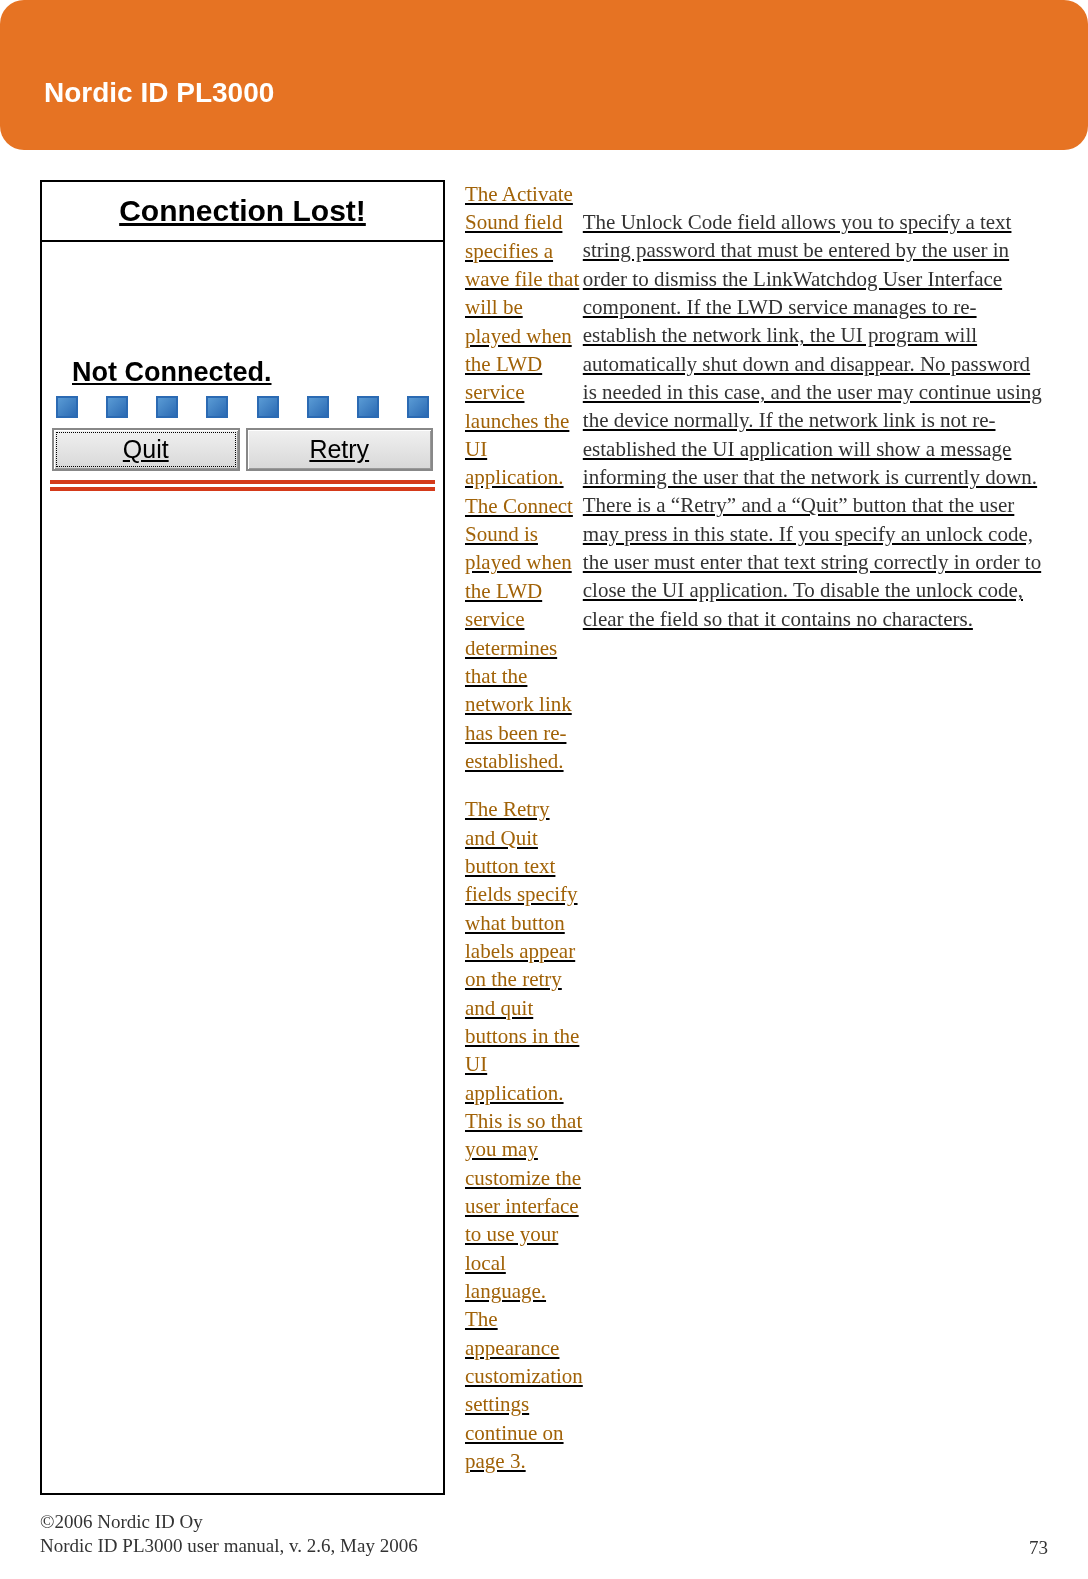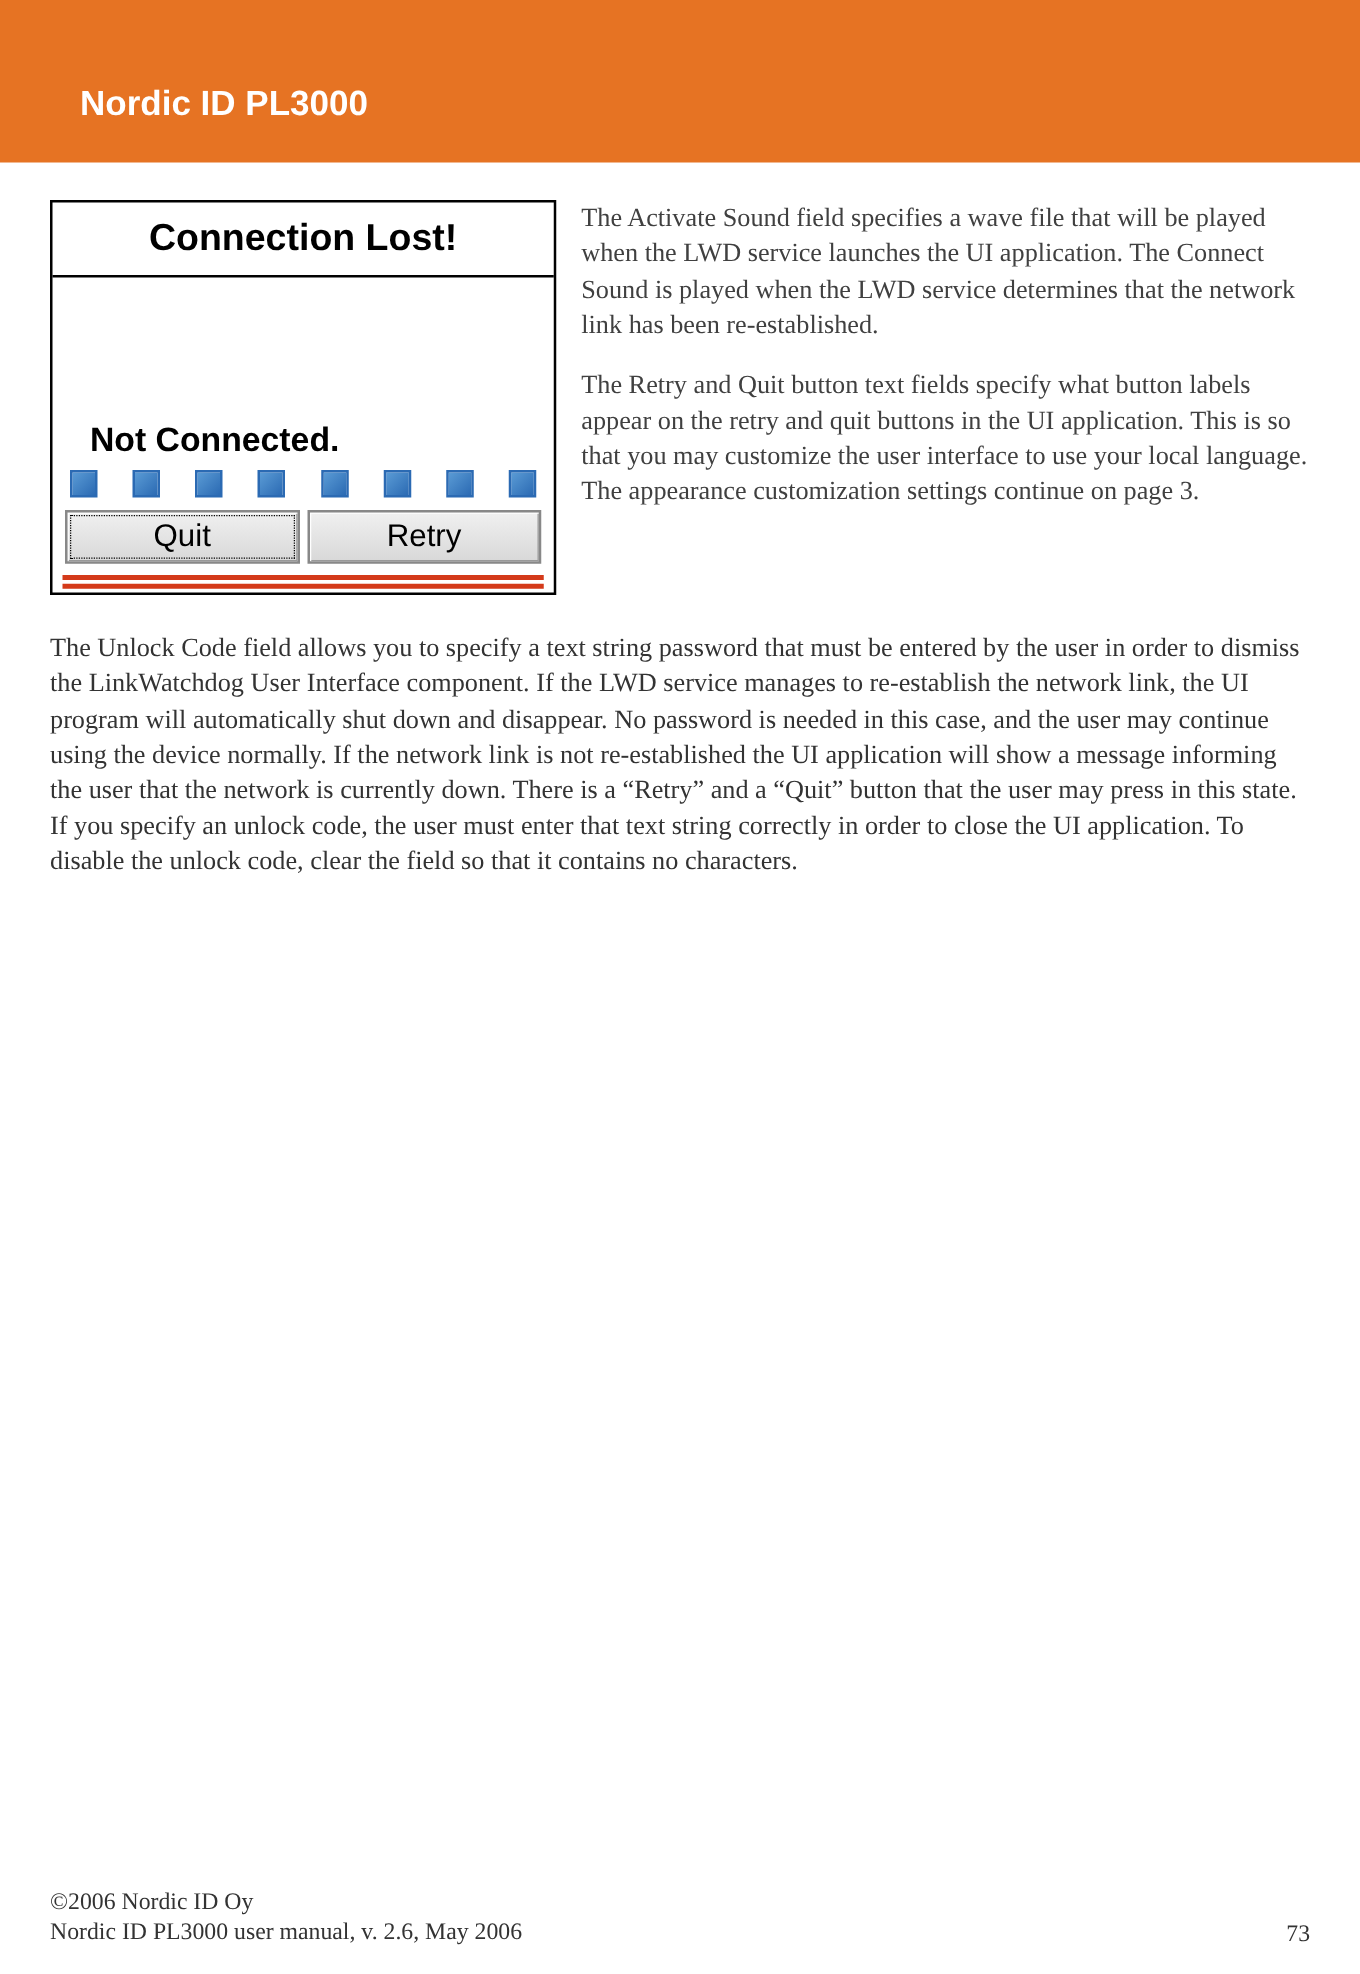--- a/index.html
+++ b/index.html
@@ -5,25 +5,26 @@
   * { margin: 0; padding: 0; box-sizing: border-box; }
   body {
     width: 1088px;
     height: 1579px;
     background: #ffffff;
     font-family: 'Times New Roman', Times, serif;
     position: relative;
   }
   .header {
     background: #e67323;
-    height: 130px;
+    height: 150px;
     display: flex;
     align-items: center;
     justify-content: space-between;
-    padding: 0 64px;
+    padding: 0 44px;
+    border-radius: 24px;
   }
   .header-title {
     color: #ffffff;
     font-family: Arial, Helvetica, sans-serif;
     font-weight: bold;
     font-size: 28px;
     margin-top: 35px;
   }
   .logo {
     display: flex;
@@ -38,21 +39,21 @@
     letter-spacing: 1px;
   }
   .logo-icon {
     position: relative;
     width: 50px;
     height: 50px;
   }
   .content {
     padding: 30px 40px 0 40px;
     display: flex;
-    flex-direction: column;
+    text-decoration: underline;
   }
   .top-section {
     display: flex;
     gap: 20px;
   }
   .dialog-box {
     border: 2px solid #000000;
     width: 405px;
     background: #ffffff;
     flex-shrink: 0;
@@ -112,21 +113,21 @@
     outline-offset: -5px;
   }
   .redlines {
     height: 4px;
     background: #d43a1a;
     margin: 3px 8px;
   }
   .side-text {
     font-size: 21px;
     line-height: 1.35;
-    color: #404040;
+    color: #a16207;
   }
   .side-text p { margin-bottom: 20px; }
   .full-text {
     font-size: 21px;
     line-height: 1.35;
     color: #333333;
     margin-top: 28px;
   }
   .footer {
     position: absolute;

